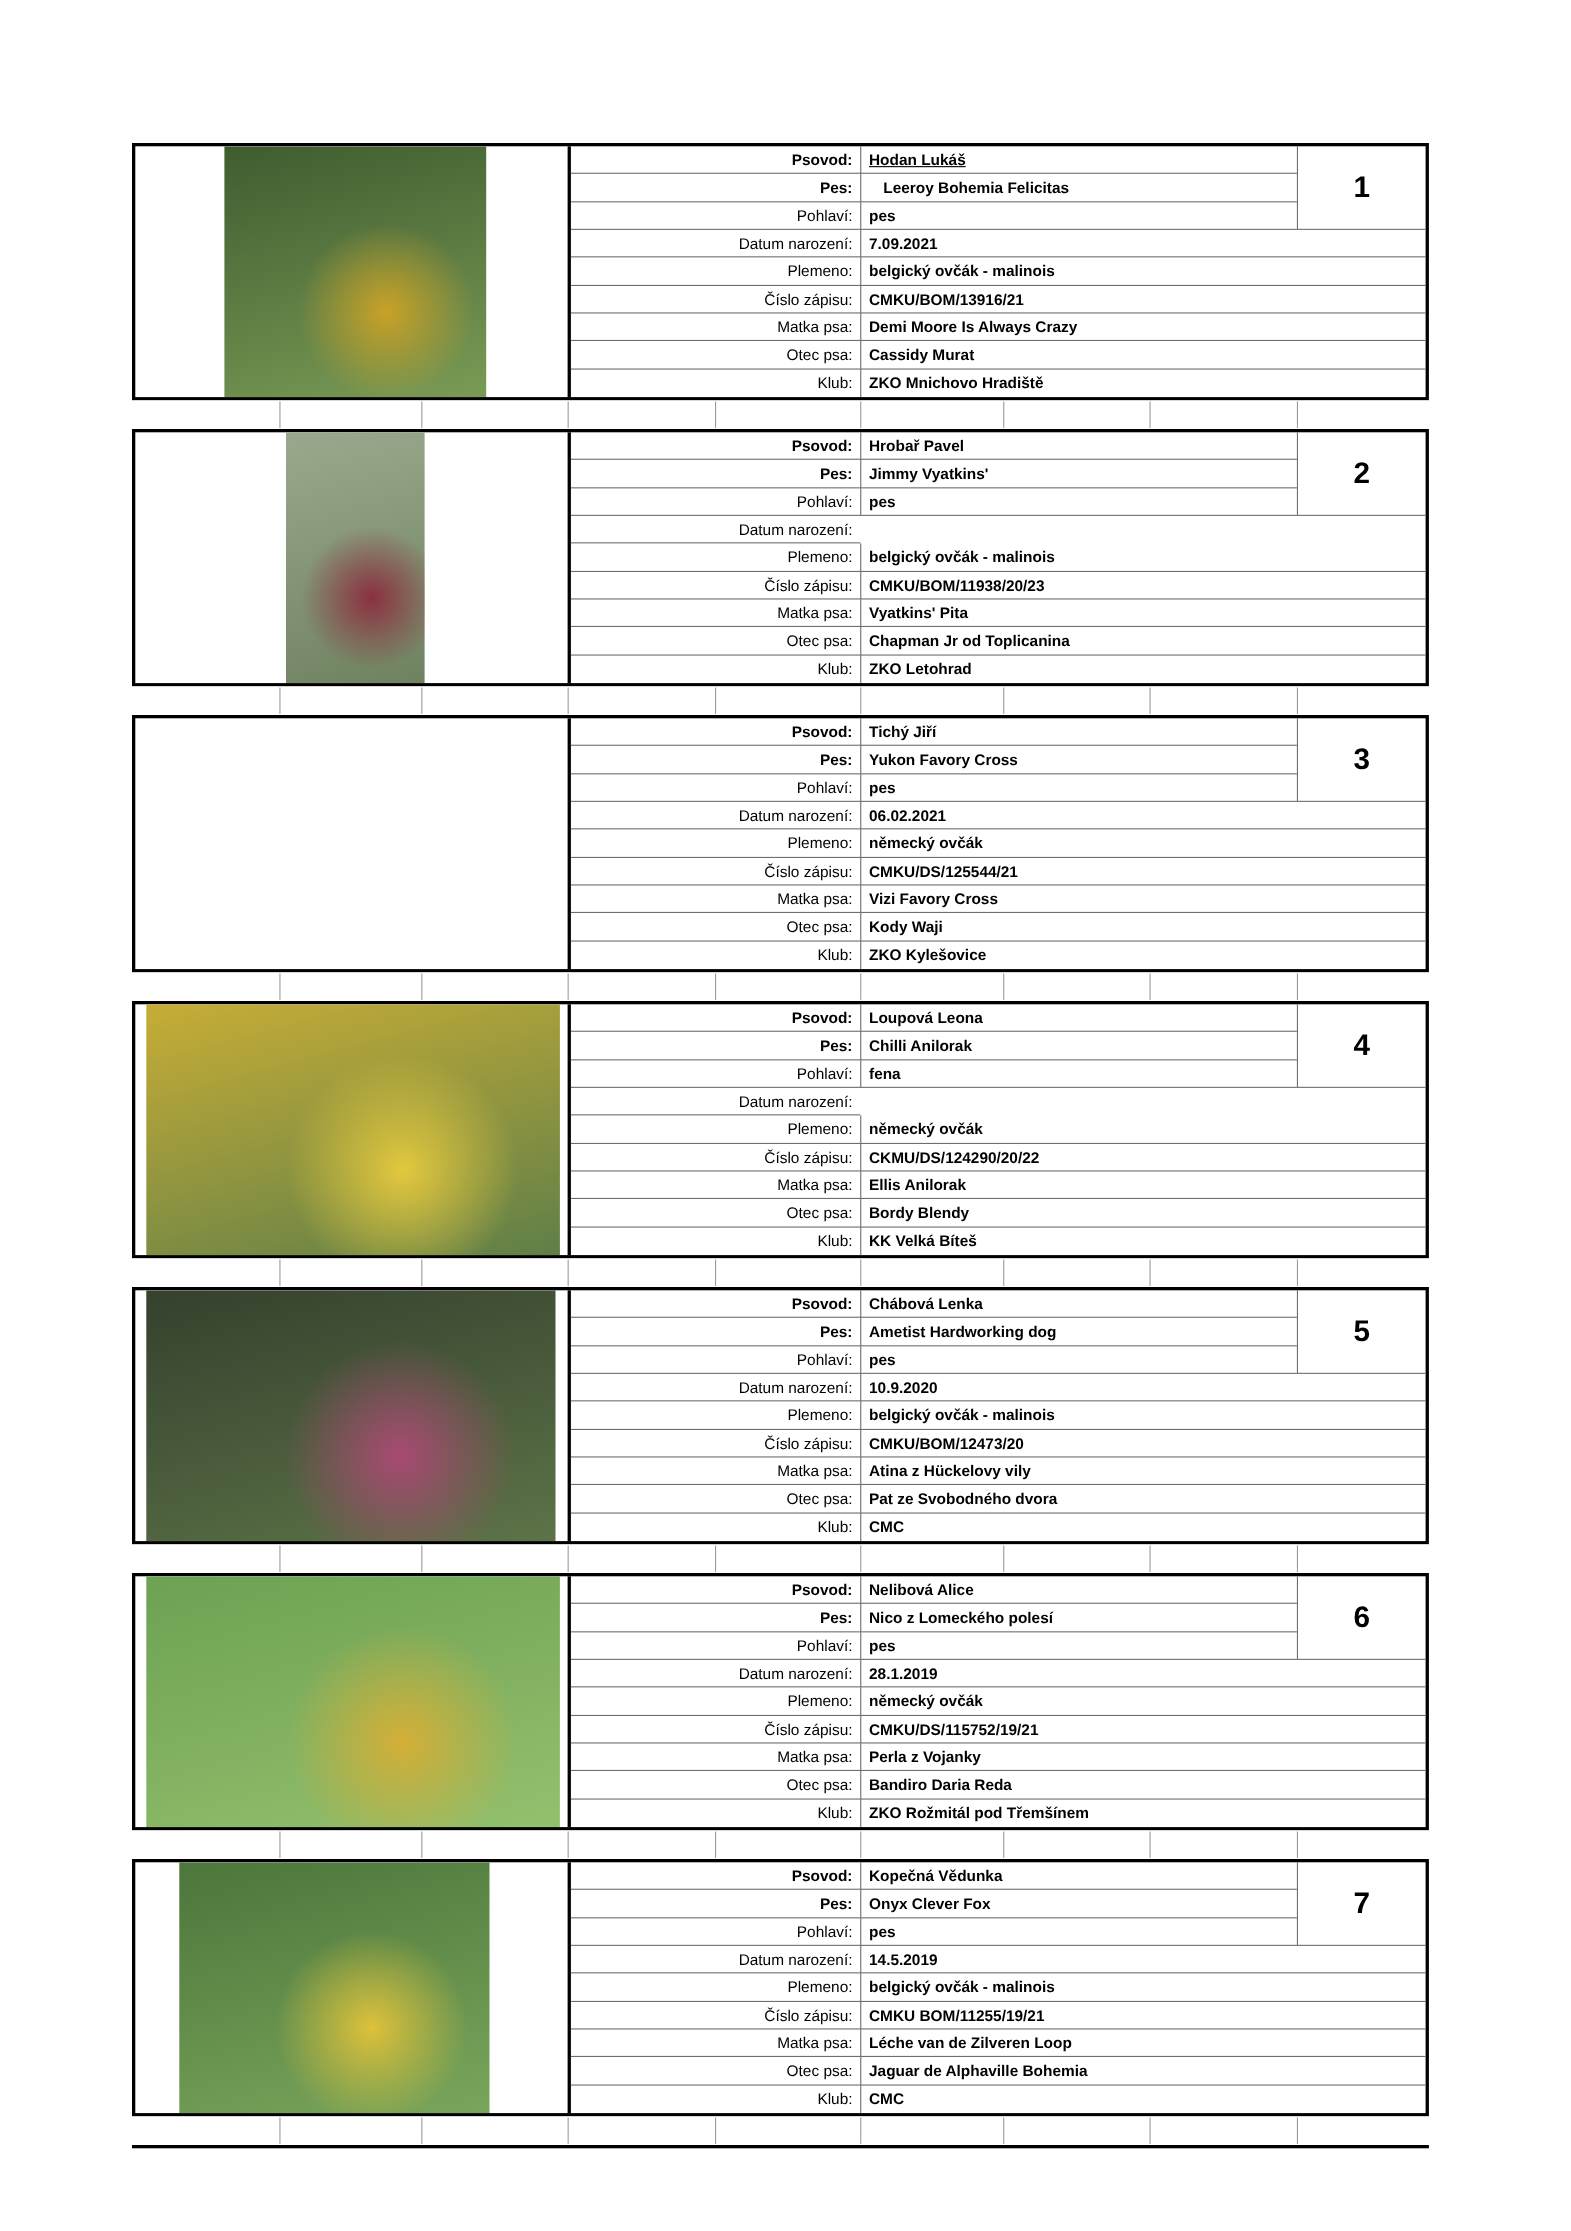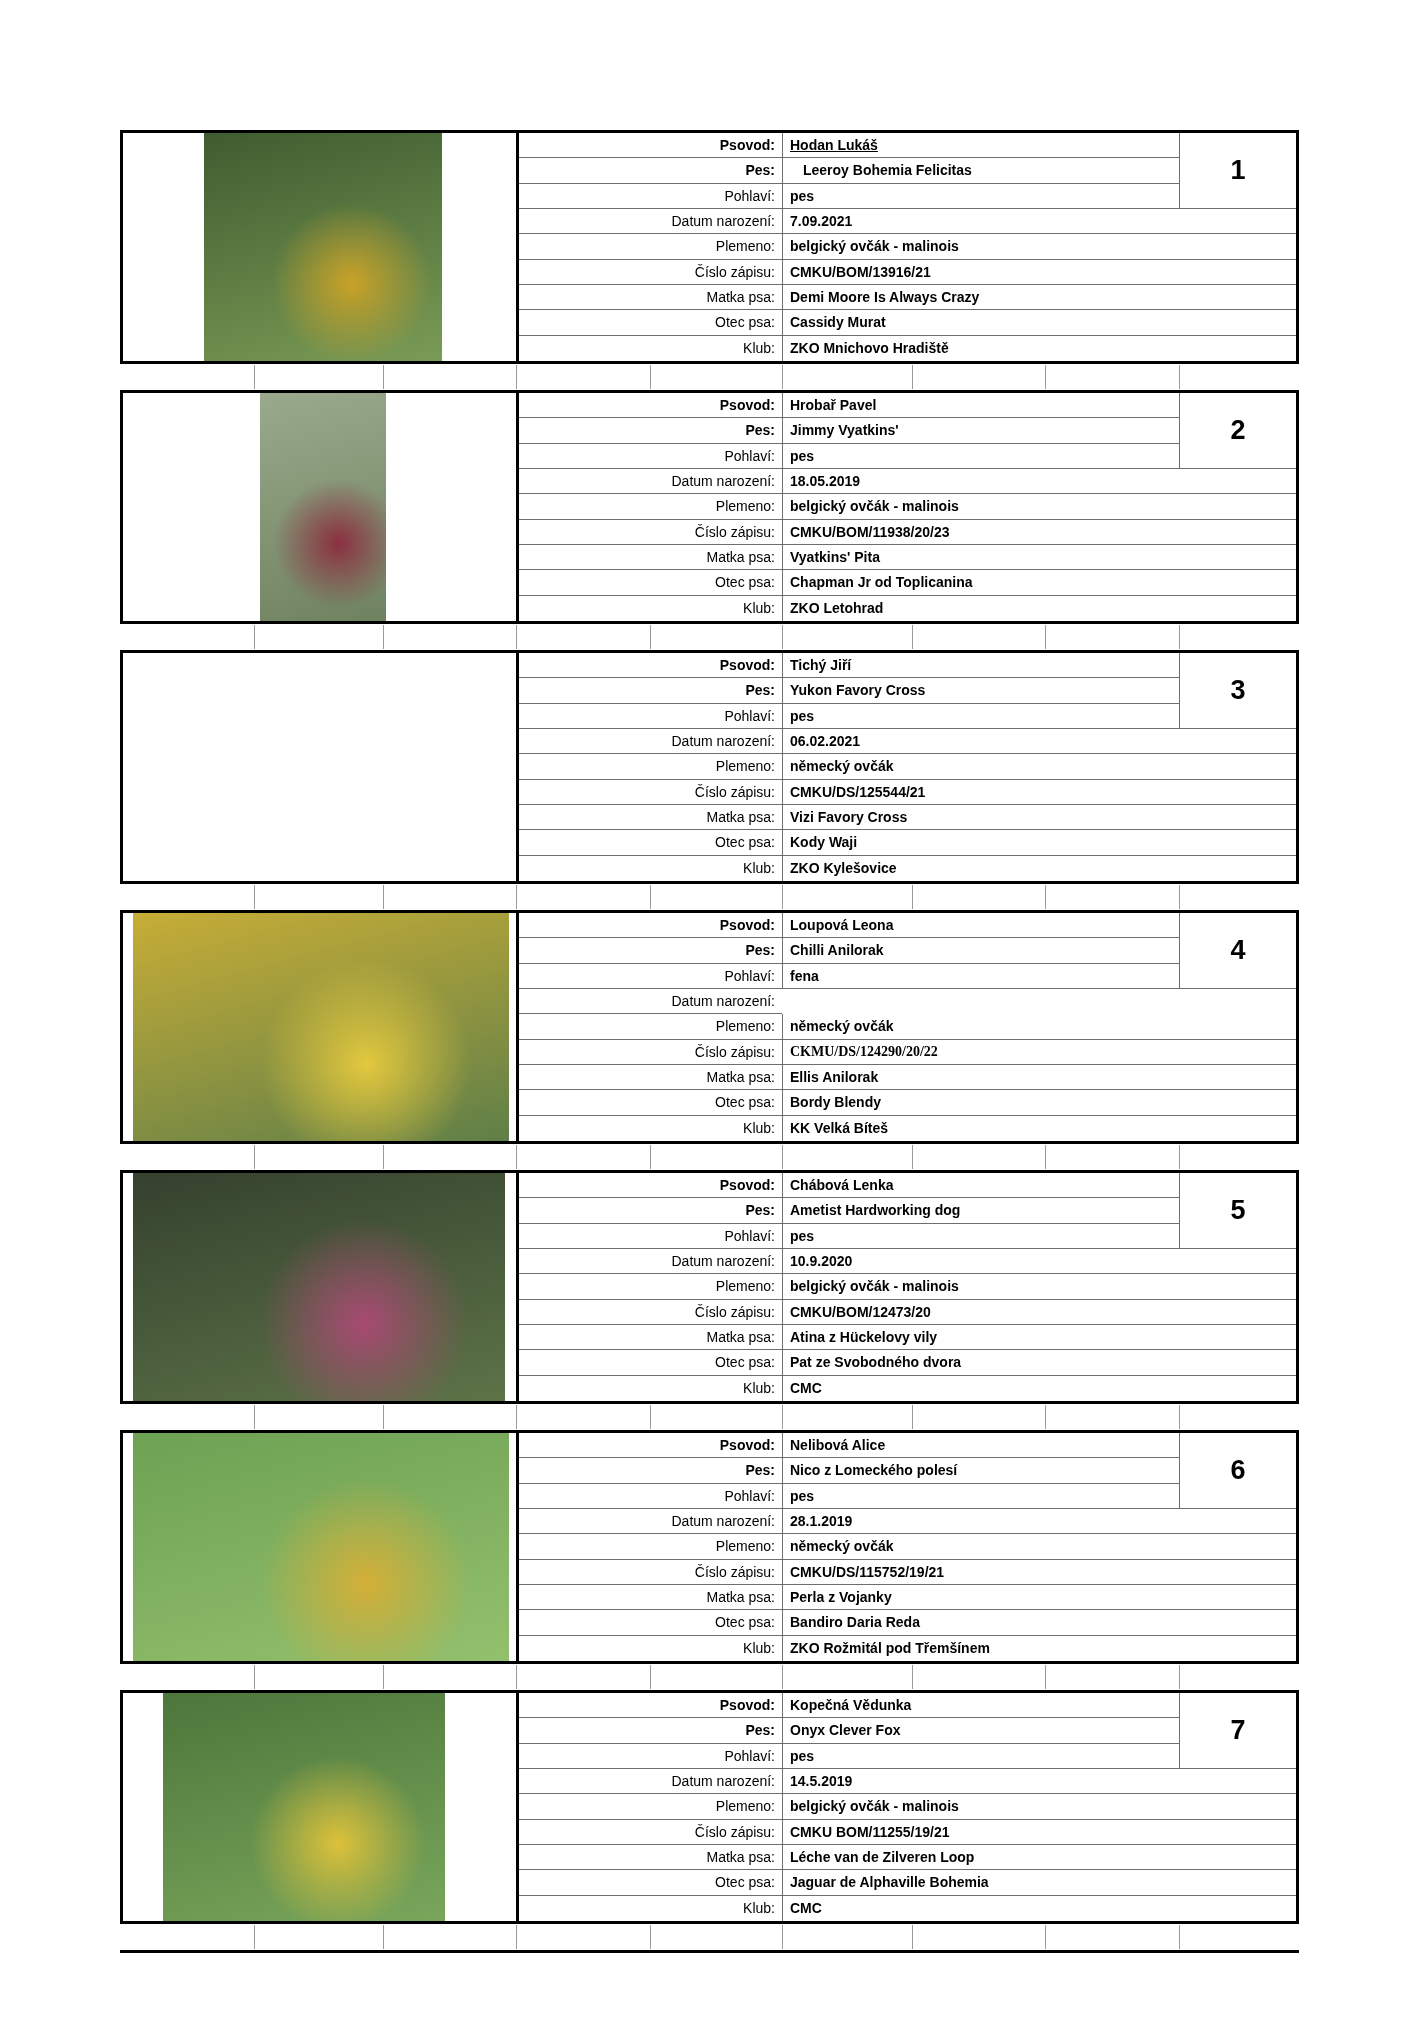--- a/index.html
+++ b/index.html
@@ -124,21 +124,20 @@
       <div class="photo" style="margin-left: 137px; width: 126px; background: radial-gradient(circle at 62% 66%, rgb(139, 48, 64) 0%, rgba(0, 0, 0, 0) 38%), linear-gradient(165deg, rgb(154, 169, 140), rgb(111, 130, 96));"></div>
     </div>
     <div class="number-cell">2</div>
   <div class="cell label-cell row-1" style="grid-row: 1;">Psovod:</div>
         <div class="cell value-cell row-1 narrow" style="grid-row: 1;">Hrobař Pavel</div>
         <div class="cell label-cell row-2" style="grid-row: 2;">Pes:</div>
         <div class="cell value-cell row-2 narrow" style="grid-row: 2;">Jimmy Vyatkins'</div>
         <div class="cell label-cell row-3" style="grid-row: 3;">Pohlaví:</div>
         <div class="cell value-cell row-3 narrow" style="grid-row: 3;">pes</div>
         <div class="cell label-cell row-4" style="grid-row: 4;">Datum narození:</div>
-        <div class="cell value-cell row-4 wide" style="grid-row: 4;">18.05.2019</div>
         <div class="cell label-cell row-5" style="grid-row: 5;">Plemeno:</div>
         <div class="cell value-cell row-5 wide" style="grid-row: 5;">belgický ovčák - malinois</div>
         <div class="cell label-cell row-6" style="grid-row: 6;">Číslo zápisu:</div>
         <div class="cell value-cell row-6 wide" style="grid-row: 6;">CMKU/BOM/11938/20/23</div>
         <div class="cell label-cell row-7" style="grid-row: 7;">Matka psa:</div>
         <div class="cell value-cell row-7 wide" style="grid-row: 7;">Vyatkins' Pita</div>
         <div class="cell label-cell row-8" style="grid-row: 8;">Otec psa:</div>
         <div class="cell value-cell row-8 wide" style="grid-row: 8;">Chapman Jr od Toplicanina</div>
         <div class="cell label-cell row-9 last-row" style="grid-row: 9;">Klub:</div>
         <div class="cell value-cell row-9 last-row wide" style="grid-row: 9;">ZKO Letohrad</div>
@@ -195,21 +194,21 @@
   <div class="cell label-cell row-1" style="grid-row: 1;">Psovod:</div>
         <div class="cell value-cell row-1 narrow" style="grid-row: 1;">Loupová Leona</div>
         <div class="cell label-cell row-2" style="grid-row: 2;">Pes:</div>
         <div class="cell value-cell row-2 narrow" style="grid-row: 2;">Chilli Anilorak</div>
         <div class="cell label-cell row-3" style="grid-row: 3;">Pohlaví:</div>
         <div class="cell value-cell row-3 narrow" style="grid-row: 3;">fena</div>
         <div class="cell label-cell row-4" style="grid-row: 4;">Datum narození:</div>
         <div class="cell label-cell row-5" style="grid-row: 5;">Plemeno:</div>
         <div class="cell value-cell row-5 wide" style="grid-row: 5;">německý ovčák</div>
         <div class="cell label-cell row-6" style="grid-row: 6;">Číslo zápisu:</div>
-        <div class="cell value-cell row-6 wide" style="grid-row: 6; font-family: Liberation Serif, serif;">CKMU/DS/124290/20/22</div>
+        <div class="cell value-cell row-6 wide" style="grid-row: 6;">CKMU/DS/124290/20/22</div>
         <div class="cell label-cell row-7" style="grid-row: 7;">Matka psa:</div>
         <div class="cell value-cell row-7 wide" style="grid-row: 7;">Ellis Anilorak</div>
         <div class="cell label-cell row-8" style="grid-row: 8;">Otec psa:</div>
         <div class="cell value-cell row-8 wide" style="grid-row: 8;">Bordy Blendy</div>
         <div class="cell label-cell row-9 last-row" style="grid-row: 9;">Klub:</div>
         <div class="cell value-cell row-9 last-row wide" style="grid-row: 9;">KK Velká Bíteš</div>
       </section>
       <div class="spacer-row">
         <i class="tick" style="left: 134px;"></i>
         <i class="tick" style="left: 263px;"></i>

